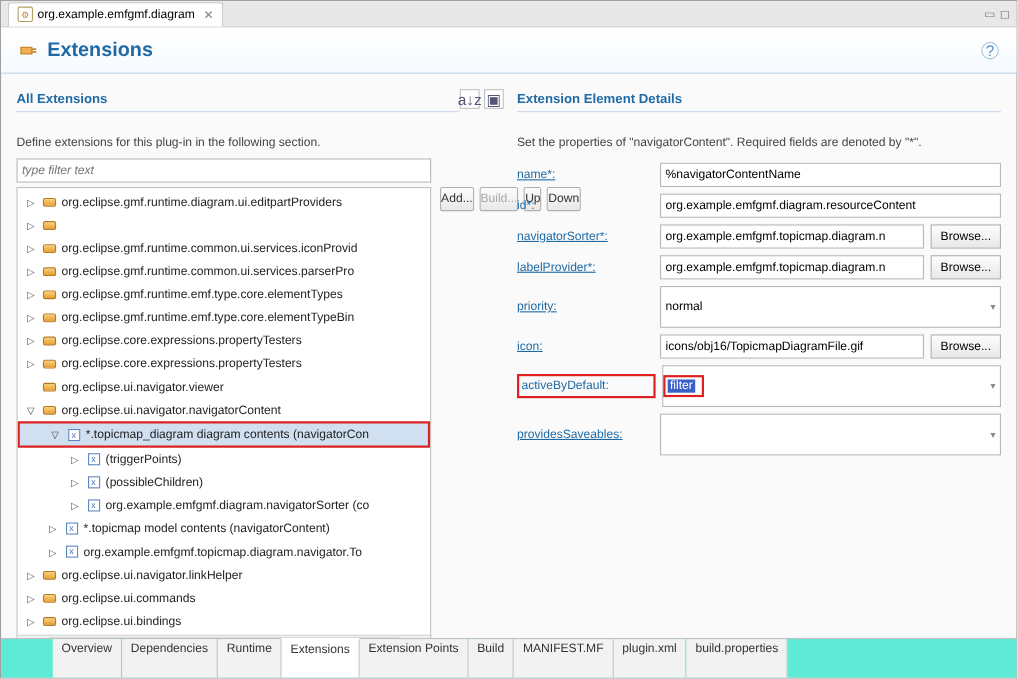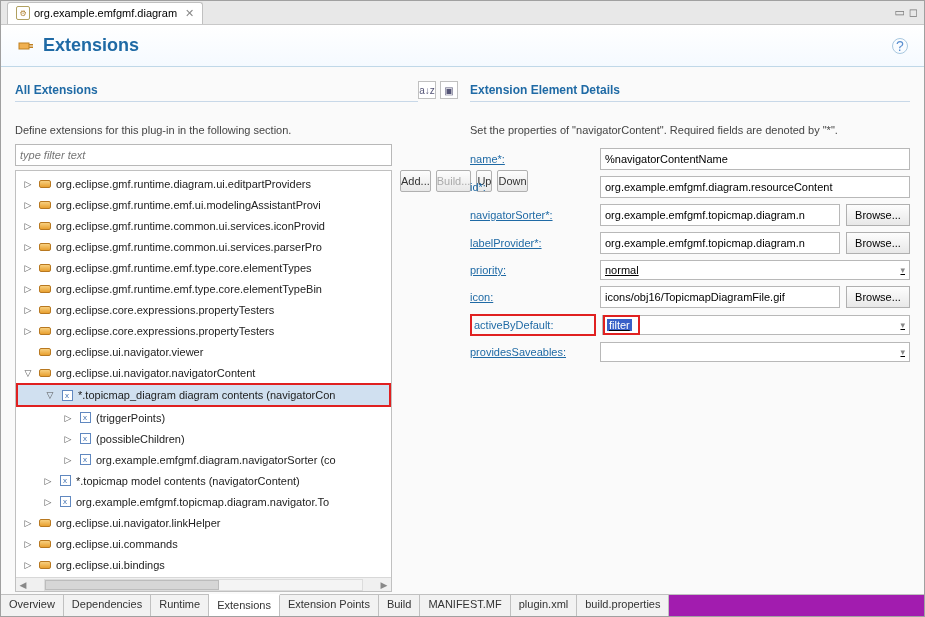--- a/index.html
+++ b/index.html
@@ -14,46 +14,46 @@
 .header-title { color: #1f6aa5; font-size: 18px; font-weight: 600; }
 .help-icon { margin-left: auto; color: #5a8fd0; font-size: 14px; border: 1px solid #a8c8e0; border-radius: 50%; width: 16px; height: 16px; display: flex; align-items: center; justify-content: center; }
 .content { flex: 1; display: flex; gap: 12px; padding: 12px 14px 4px 14px; overflow: hidden; }
 .left { flex: 1; display: flex; flex-direction: column; min-width: 0; }
 .right { width: 440px; display: flex; flex-direction: column; }
 .section-title { color: #1f6aa5; font-size: 12px; font-weight: 600; padding: 4px 0; border-bottom: 1px solid #c8d8e8; margin-bottom: 22px; }
 .section-sub { color: #444; font-size: 11px; margin-bottom: 8px; }
 .left-head { display: flex; align-items: flex-start; }
 .left-head .section-title { flex: 1; }
 .head-icons { display: flex; gap: 4px; padding-top: 2px; }
-.head-icons .mini-btn { width: 18px; height: 18px; border: 1px solid #c0c0c0; background: #fff; display: flex; align-items: center; justify-content: center; font-size: 10px; color: #557; }
+.head-icons .mini-btn { width: 18px; height: 18px; border: 1px solid #c0c0c0; background: #fff; display: flex; align-items: center; justify-content: center; font-size: 14px; color: #557; }
 .filter-wrap { display: flex; gap: 8px; }
 .filter { flex: 1; }
 .filter input { width: 100%; height: 22px; padding: 0 4px; border: 1px solid #b8b8b8; font-size: 11px; color: #888; font-style: italic; background: #fff; }
 .tree-wrap { flex: 1; border: 1px solid #c0c0c0; background: #fff; margin-top: 4px; overflow: auto; position: relative; }
 .tree { padding: 2px 0; }
 .tree-row { display: flex; align-items: center; height: 21px; white-space: nowrap; padding-right: 6px; }
 .tree-row.sel { background: #d0e0f0; border: 2px solid #e02020; height: 24px; }
 .twist { width: 12px; text-align: center; color: #555; font-size: 9px; display: inline-block; }
 .node-icon { width: 14px; height: 14px; margin: 0 4px; display: inline-flex; align-items: center; justify-content: center; }
 .plug-icon { background: linear-gradient(#f8d080, #e8a030); border: 1px solid #b87820; border-radius: 2px; width: 12px; height: 8px; }
 .x-icon { border: 1px solid #6088c0; width: 11px; height: 11px; display: flex; align-items: center; justify-content: center; font-size: 8px; color: #4070b0; background: #fff; }
 .tree-label { color: #222; font-size: 11px; }
 .btn-col { display: flex; flex-direction: row; gap: 5px; width: 58px; padding-top: 26px; }
 .btn-col button { height: 22px; border: 1px solid #b0b0b0; background: linear-gradient(#fdfdfd,#e8e8e8); font-size: 11px; color: #333; border-radius: 2px; }
 .btn-col button:disabled { color: #aaa; }
 .form { display: flex; flex-direction: column; gap: 6px; margin-top: 4px; }
 .form-row { display: flex; align-items: center; gap: 6px; }
 .form-label { width: 124px; color: #1f6aa5; font-size: 11px; text-decoration: underline; }
 .form-label.plain { text-decoration: none; color: #1f6aa5; }
 .form-input { flex: 1; height: 22px; border: 1px solid #b8b8b8; padding: 0 4px; font-size: 11px; background: #fff; }
-.form-select { flex: 1; height: 20px; border: 1px solid #b8b8b8; padding: 0 4px; font-size: 11px; background: #fff; display: flex; align-items: center; justify-content: space-between; text-decoration: underline; }
+.form-select { flex: 1; height: 38px; border: 1px solid #b8b8b8; padding: 0 4px; font-size: 11px; background: #fff; display: flex; align-items: center; justify-content: space-between; }
 .browse { width: 64px; height: 22px; border: 1px solid #b0b0b0; background: linear-gradient(#fdfdfd,#e8e8e8); font-size: 11px; }
 .sel-val { background: #3860c8; color: #fff; padding: 0 2px; }
 .hl-box { border: 2px solid #e02020; padding: 0 2px; display: inline-flex; align-items: center; height: 22px; }
-.bottom-tabs { display: flex; border-top: 1px solid #c0c0c0; background: #a21caf; height: 22px; }
+.bottom-tabs { display: flex; border-top: 1px solid #c0c0c0; background: #5eead4; height: 36px; padding-left: 47px; }
 .btab { padding: 3px 8px; border-right: 1px solid #c0c0c0; font-size: 11px; color: #333; background: #f2f2f2; }
 .btab.active { background: #fff; border-top: 2px solid #fff; margin-top: -1px; }
 .hscroll { height: 14px; background: #f0f0f0; border-top: 1px solid #d8d8d8; display: flex; align-items: center; }
 .hscroll .track { flex: 1; height: 12px; background: #f4f4f4; position: relative; margin: 0 14px; border: 1px solid #dcdcdc; }
 .hscroll .thumb { position: absolute; left: 0; width: 55%; height: 100%; background: #d6d6d6; border: 1px solid #bcbcbc; }
 .hscroll .arr { width: 14px; text-align: center; color: #888; font-size: 9px; }
 .chev { color: #888; font-size: 9px; }
 .file-icon { width: 14px; height: 14px; background: #fff; border: 1px solid #b0a060; border-radius: 2px; display: inline-flex; align-items: center; justify-content: center; font-size: 8px; color: #b08030; }
 </style>
 </head>
@@ -106,21 +106,20 @@
                   <span class="node-icon">
                     <span class="plug-icon"></span>
                   </span>
                   <span class="tree-label">org.eclipse.gmf.runtime.diagram.ui.editpartProviders</span>
                 </div>
                 <div class="tree-row" style="padding-left: 6px;">
                   <span class="twist">▷</span>
                   <span class="node-icon">
                     <span class="plug-icon"></span>
                   </span>
-                  <span class="tree-label">org.eclipse.gmf.runtime.emf.ui.modelingAssistantProvi</span>
                 </div>
                 <div class="tree-row" style="padding-left: 6px;">
                   <span class="twist">▷</span>
                   <span class="node-icon">
                     <span class="plug-icon"></span>
                   </span>
                   <span class="tree-label">org.eclipse.gmf.runtime.common.ui.services.iconProvid</span>
                 </div>
                 <div class="tree-row" style="padding-left: 6px;">
                   <span class="twist">▷</span>

